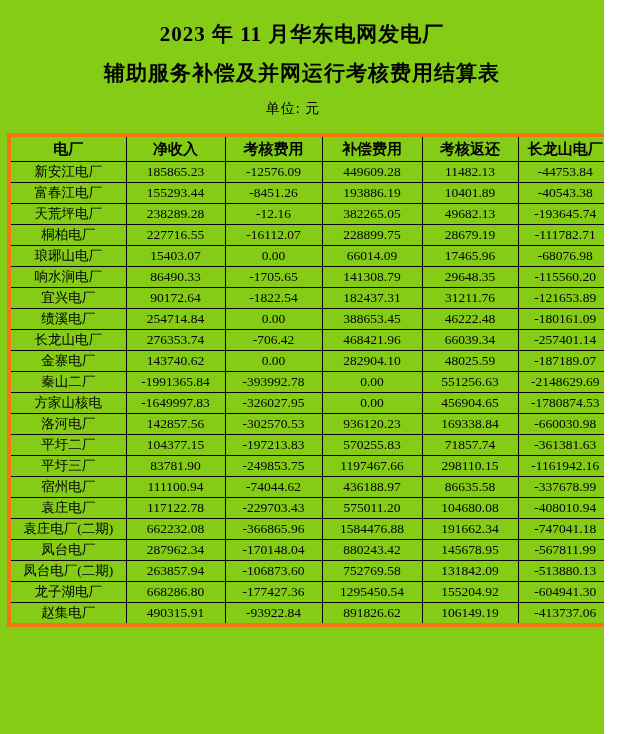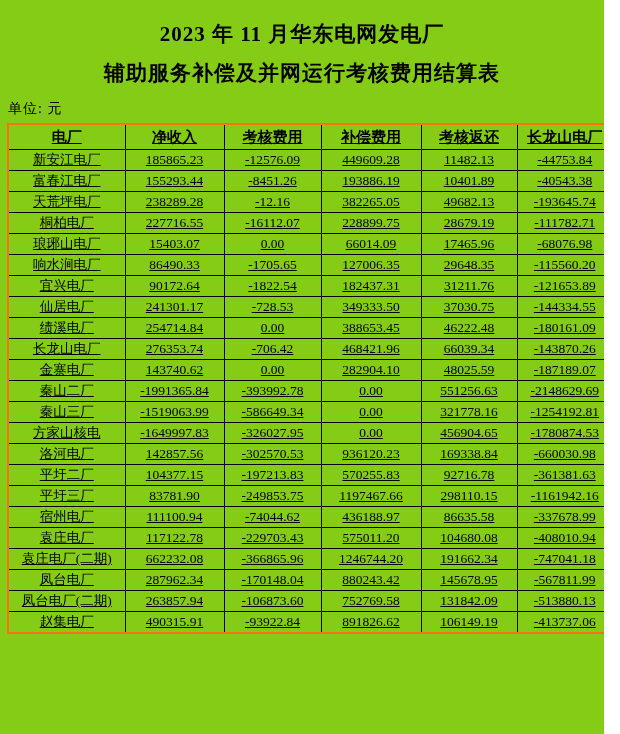--- a/index.html
+++ b/index.html
@@ -19,32 +19,31 @@
   .title {
     text-align: center;
     font-weight: bold;
     font-size: 21px;
     letter-spacing: 1px;
     line-height: 1;
   }
   .title-line1 { padding-top: 24px; }
   .title-line2 { padding-top: 18px; }
   .unit-row {
-    text-align: left;
+    text-align: center;
     padding: 16px 26px 0 8px;
     font-size: 14px;
     letter-spacing: 1px;
   }
   table.settlement {
-    margin: 5px 0 0 7px;
+    margin: 15px 0 0 7px;
     width: 605px;
     border-collapse: collapse;
     table-layout: fixed;
-    border: 2px solid #f97316;
-    text-decoration: underline;
+    border: 4px solid #f97316;
   }
   table.settlement th,
   table.settlement td {
     border: 1px solid #000000;
     text-align: center;
     vertical-align: middle;
     padding: 0 1px;
     overflow: hidden;
     white-space: nowrap;
   }
@@ -124,79 +123,63 @@
           <td>15403.07</td>
           <td>0.00</td>
           <td>66014.09</td>
           <td>17465.96</td>
           <td>-68076.98</td>
         </tr>
         <tr>
           <td>响水涧电厂</td>
           <td>86490.33</td>
           <td>-1705.65</td>
-          <td>127006.35</td>
+          <td>141308.79</td>
           <td>29648.35</td>
           <td>-115560.20</td>
         </tr>
         <tr>
           <td>宜兴电厂</td>
           <td>90172.64</td>
           <td>-1822.54</td>
           <td>182437.31</td>
           <td>31211.76</td>
           <td>-121653.89</td>
         </tr>
         <tr>
-          <td>仙居电厂</td>
-          <td>241301.17</td>
-          <td>-728.53</td>
-          <td>349333.50</td>
-          <td>37030.75</td>
-          <td>-144334.55</td>
-        </tr>
-        <tr>
           <td>绩溪电厂</td>
           <td>254714.84</td>
           <td>0.00</td>
           <td>388653.45</td>
           <td>46222.48</td>
           <td>-180161.09</td>
         </tr>
         <tr>
           <td>长龙山电厂</td>
           <td>276353.74</td>
           <td>-706.42</td>
           <td>468421.96</td>
           <td>66039.34</td>
-          <td>-143870.26</td>
+          <td>-257401.14</td>
         </tr>
         <tr>
           <td>金寨电厂</td>
           <td>143740.62</td>
           <td>0.00</td>
           <td>282904.10</td>
           <td>48025.59</td>
           <td>-187189.07</td>
         </tr>
         <tr>
           <td>秦山二厂</td>
           <td>-1991365.84</td>
           <td>-393992.78</td>
           <td>0.00</td>
           <td>551256.63</td>
           <td>-2148629.69</td>
-        </tr>
-        <tr>
-          <td>秦山三厂</td>
-          <td>-1519063.99</td>
-          <td>-586649.34</td>
-          <td>0.00</td>
-          <td>321778.16</td>
-          <td>-1254192.81</td>
         </tr>
         <tr>
           <td>方家山核电</td>
           <td>-1649997.83</td>
           <td>-326027.95</td>
           <td>0.00</td>
           <td>456904.65</td>
           <td>-1780874.53</td>
         </tr>
         <tr>
@@ -205,21 +188,21 @@
           <td>-302570.53</td>
           <td>936120.23</td>
           <td>169338.84</td>
           <td>-660030.98</td>
         </tr>
         <tr>
           <td>平圩二厂</td>
           <td>104377.15</td>
           <td>-197213.83</td>
           <td>570255.83</td>
-          <td>92716.78</td>
+          <td>71857.74</td>
           <td>-361381.63</td>
         </tr>
         <tr>
           <td>平圩三厂</td>
           <td>83781.90</td>
           <td>-249853.75</td>
           <td>1197467.66</td>
           <td>298110.15</td>
           <td>-1161942.16</td>
         </tr>
@@ -236,41 +219,49 @@
           <td>117122.78</td>
           <td>-229703.43</td>
           <td>575011.20</td>
           <td>104680.08</td>
           <td>-408010.94</td>
         </tr>
         <tr>
           <td>袁庄电厂(二期)</td>
           <td>662232.08</td>
           <td>-366865.96</td>
-          <td>1246744.20</td>
+          <td>1584476.88</td>
           <td>191662.34</td>
           <td>-747041.18</td>
         </tr>
         <tr>
           <td>凤台电厂</td>
           <td>287962.34</td>
           <td>-170148.04</td>
           <td>880243.42</td>
           <td>145678.95</td>
           <td>-567811.99</td>
         </tr>
         <tr>
           <td>凤台电厂(二期)</td>
           <td>263857.94</td>
           <td>-106873.60</td>
           <td>752769.58</td>
           <td>131842.09</td>
           <td>-513880.13</td>
         </tr>
         <tr>
+          <td>龙子湖电厂</td>
+          <td>668286.80</td>
+          <td>-177427.36</td>
+          <td>1295450.54</td>
+          <td>155204.92</td>
+          <td>-604941.30</td>
+        </tr>
+        <tr>
           <td>赵集电厂</td>
           <td>490315.91</td>
           <td>-93922.84</td>
           <td>891826.62</td>
           <td>106149.19</td>
           <td>-413737.06</td>
         </tr>
       </tbody>
   </table>
 </div>

